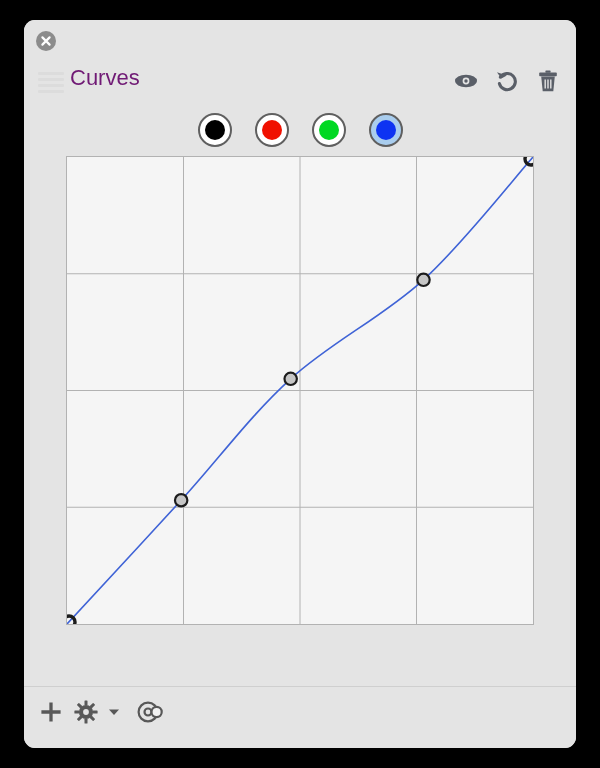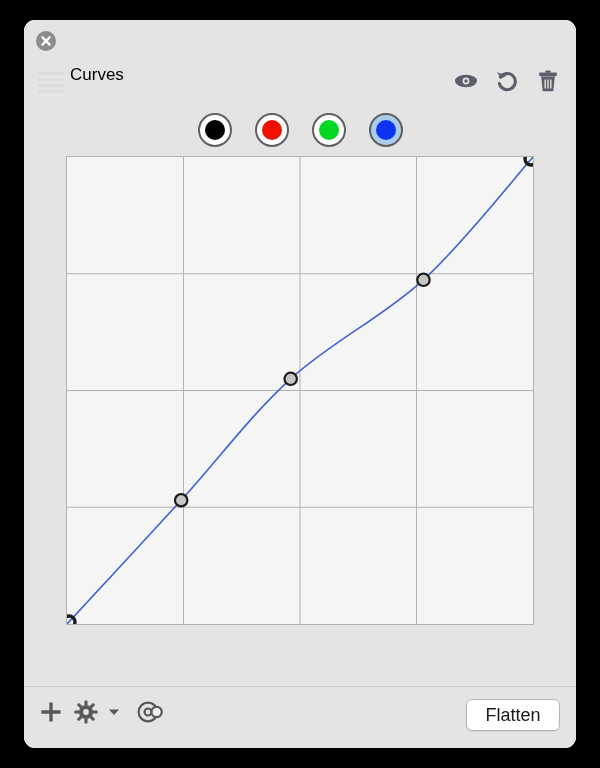--- a/index.html
+++ b/index.html
@@ -68,22 +68,22 @@
     display: block;
     height: 3px;
     margin-bottom: 3px;
     background: #dcdcdc;
     border-radius: 1px;
   }
   #filter-title {
     position: absolute;
     left: 46px;
     top: 5px;
-    font-size: 17px;
-    color: #000000;
+    font-size: 22px;
+    color: #701a75;
   }
   #header-actions {
     position: absolute;
     right: 16px;
     top: 9px;
     display: flex;
     align-items: center;
     gap: 17px;
   }
   #header-actions .act {
@@ -293,16 +293,15 @@
       </div>
       <div class="tool" style="margin-left:6px">
         <svg width="28" height="26" viewBox="0 0 28 26">
           <circle cx="12" cy="13" r="9.4" fill="none" stroke="#585858" stroke-width="2.2"></circle>
           <circle cx="12" cy="13" r="3.5" fill="none" stroke="#585858" stroke-width="2.2"></circle>
           <circle cx="20.6" cy="13" r="5.1" fill="#f2f2f2" stroke="#585858" stroke-width="2.2"></circle>
         </svg>
       </div>
     </div>
 
-    <button id="flatten-button">Flatten</button>
   </div>
 
 </div>
 
 </body></html>

